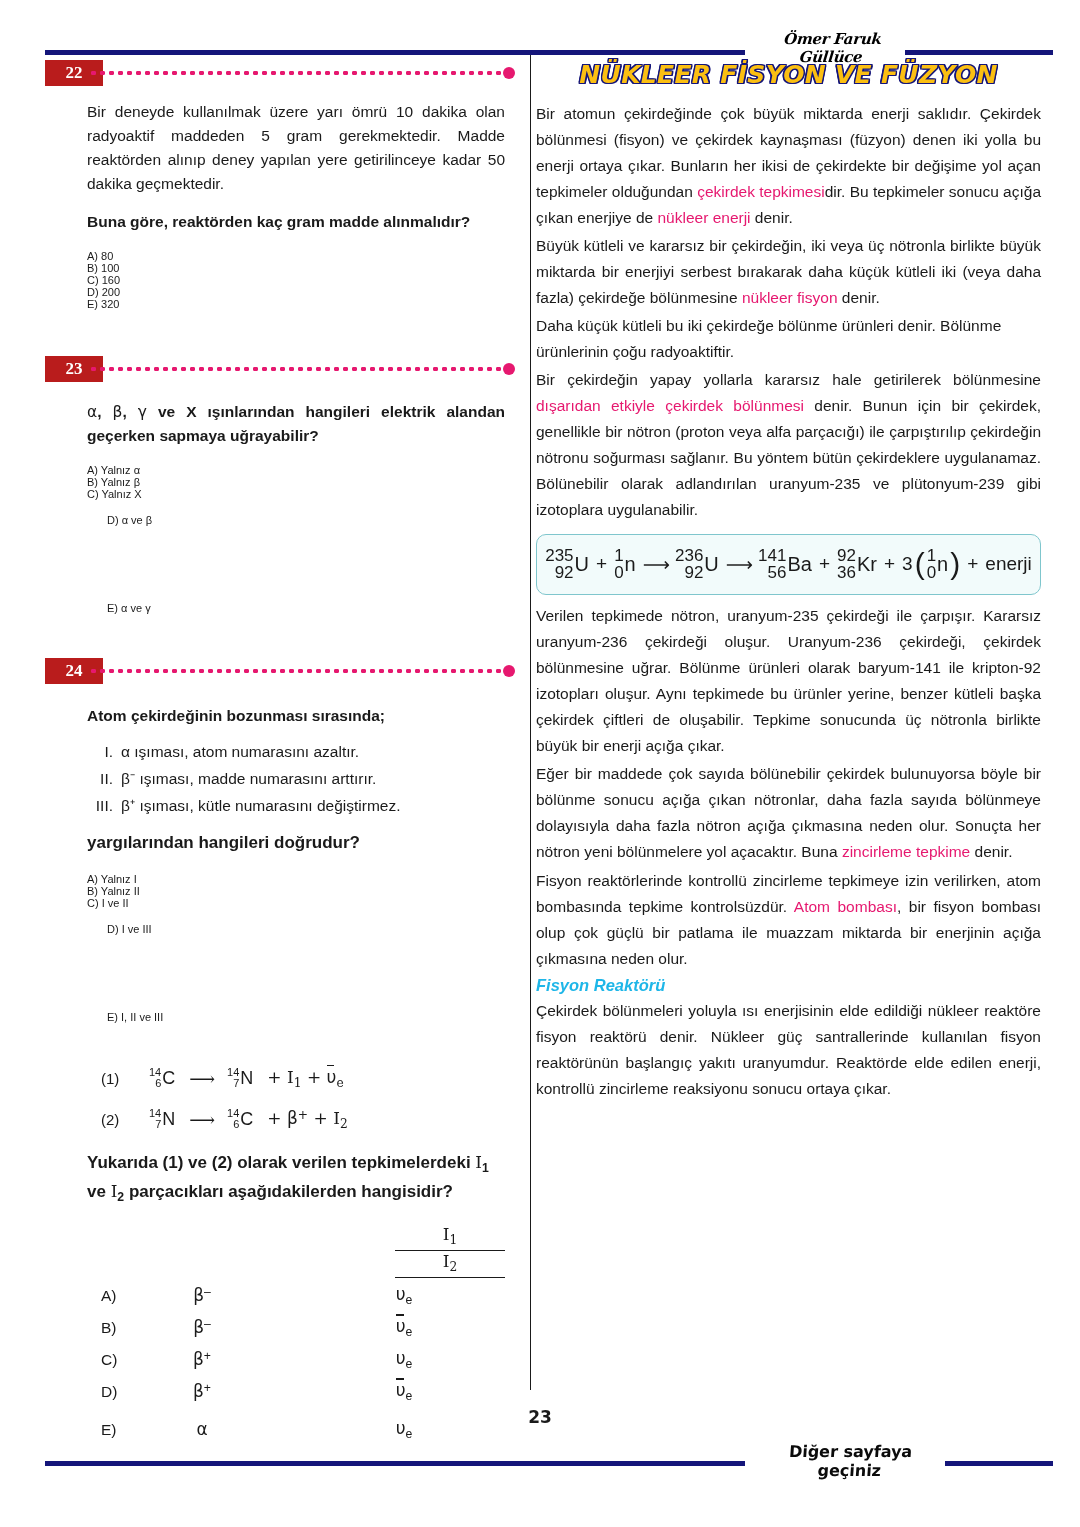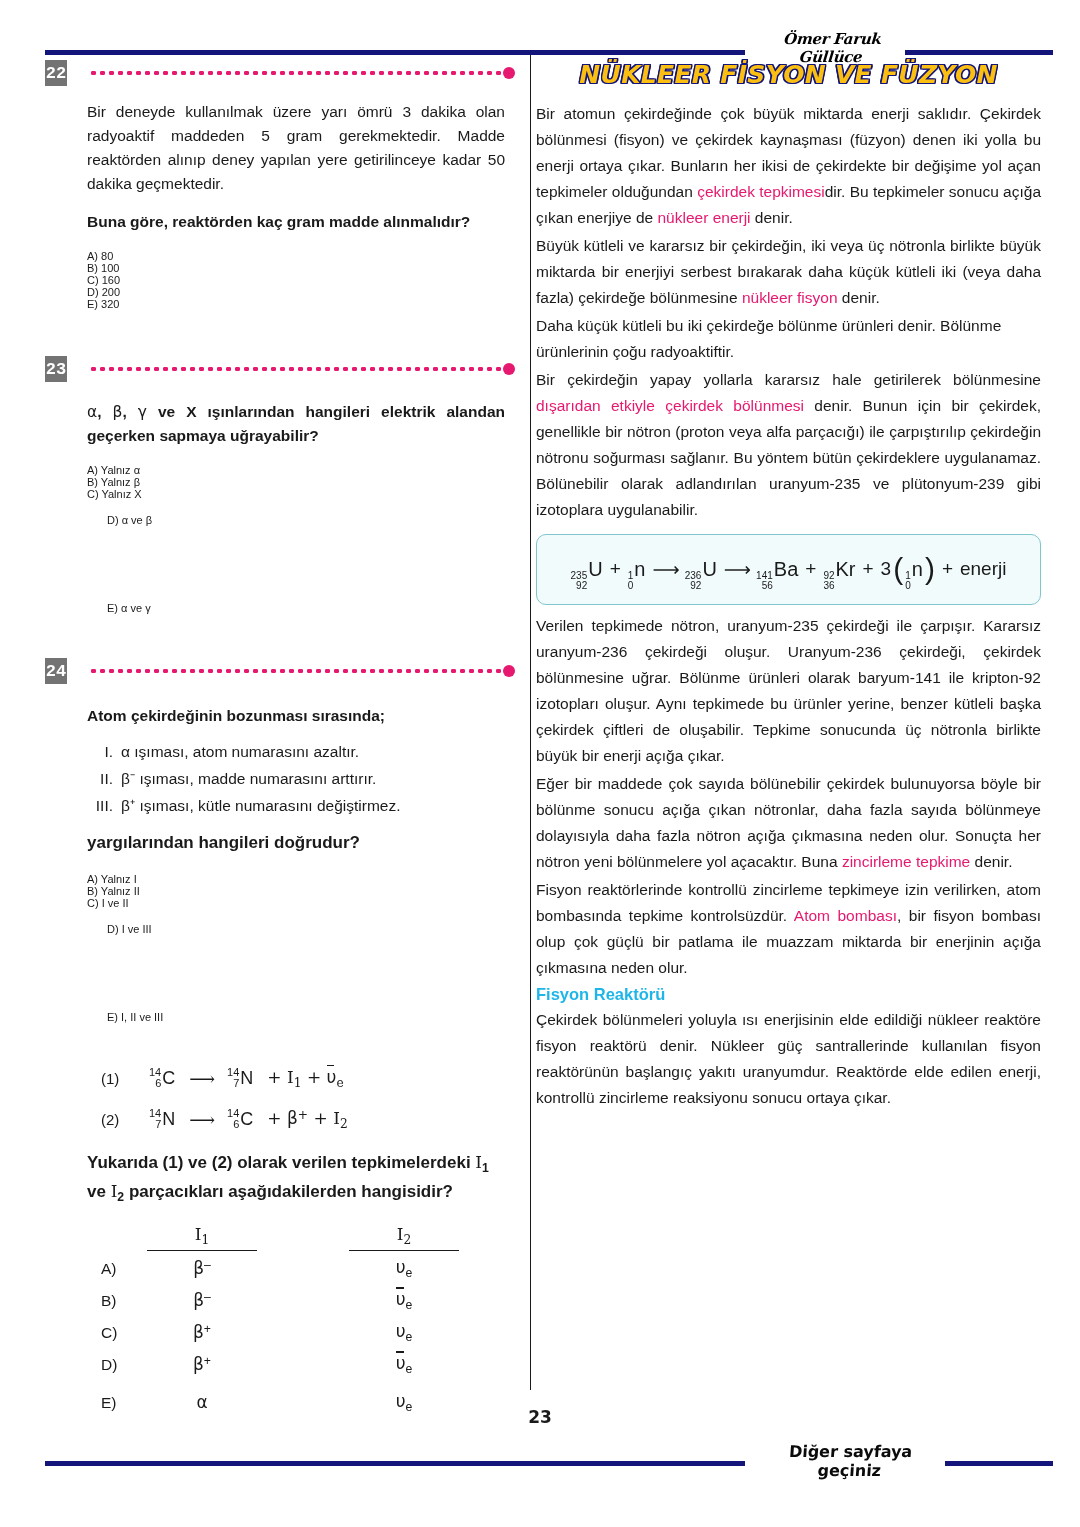--- a/index.html
+++ b/index.html
@@ -42,25 +42,25 @@
   }
 
   
   .col-left  { position:absolute; left:45px;  top:60px; width:470px; }
   .col-right { position:absolute; left:536px; top:60px; width:505px; }
 
   
   .q-head { position:relative; height:30px; margin-bottom:4px; }
   .q-badge {
     position:absolute; left:0; top:0;
-    width:22px; height:26px;
-    background:#737373;
+    width:58px; height:26px;
+    background:#b91c1c;
     color:#fff; font-weight:bold; font-size:17px;
     display:flex; align-items:center; justify-content:center;
-    font-family:Liberation Mono, monospace;
+    font-family:Liberation Serif, serif;
   }
   .q-dots {
     position:absolute; left:44px; top:11px; right:14px; height:4px;
     background-image:radial-gradient(circle, #e6186f 50%, transparent 52%);
     background-size:9px 4px; background-repeat:repeat-x;
   }
   .q-dotend {
     position:absolute; right:0; top:7px;
     width:12px; height:12px; border-radius:50%; background:#e6186f;
   }
@@ -111,21 +111,21 @@
   .ital { font-family:"DejaVu Serif", serif; font-style:normal; }
   .ovl { position:relative; display:inline-block; }
   .ovl::before {
     content:""; position:absolute; left:0; right:2px; top:-2px;
     height:1.4px; background:#1a1a1a;
   }
 
   
   .ans-table { margin:14px 0 0 0; padding-left:14px; font-size:15.5px; }
   .ans-head {
-    display:flex; align-items:flex-end; margin-bottom:2px;
+    display:flex; align-items:flex-end; margin-bottom:2px;flex-direction:column;
   }
   .ans-head .cL { width:46px; }
   .ans-head .cI1, .ans-head .cI2 {
     width:110px; text-align:center;
     font-family:"DejaVu Serif", serif; font-size:17px;
   }
   .ans-head .gap { width:92px; }
   .hdr-underline {
     border-bottom:1.6px solid #1a1a1a;
     padding-bottom:3px;
@@ -157,34 +157,35 @@
     margin:0 0 2px 0;
   }
   .p.nojust { text-align:left; }
   .h-pink {
     color:#e6186f; font-weight:bold; font-size:17.5px;
     margin:6px 0 3px 0; line-height:1.35;
   }
   .h-cyan {
     color:#1eb6e8; font-weight:bold; font-size:16.5px;
     margin:4px 0 3px 0;
+    font-style:italic;
   }
   .kw { color:#e6186f; }
 
   
   .eq-box {
     border:1.6px solid #7fc6cd; border-radius:10px;
     background:#f2fbfb;
     padding:12px 10px 12px 10px;
     margin:10px 0 8px 0;
     display:flex; justify-content:center; align-items:center;
     font-family:"Liberation Sans", sans-serif;
   }
   .eqb-inner { display:flex; align-items:center; font-size:19px; gap:2px; }
-  .eqb-inner .nuc .am { font-size:10px;margin-top:24px; }
+  .eqb-inner .nuc .am { font-size:17px; }
   .eqb-inner .nuc .sym { font-size:20px; }
   .op { margin:0 5px; font-size:19px; }
   .bigparen { font-size:30px; font-weight:300; line-height:0.8; }
 
   
   .page-num {
     position:absolute; left:0; right:0; top:1407px;
     text-align:center; font-size:17px; font-weight:bold;
     font-family:"DejaVu Sans", sans-serif;
   }
@@ -217,21 +218,21 @@
 
   <div class="col-left">
 
     <div>
       <div class="q-head">
         <div class="q-badge">22</div>
         <div class="q-dots"></div>
         <div class="q-dotend"></div>
       </div>
       <div class="q-body">
-        <p class="q-text">Bir deneyde kullanılmak üzere yarı ömrü 3 dakika olan radyoaktif maddeden 5 gram gerekmektedir. Madde reaktörden alınıp deney yapılan yere getirilinceye kadar 50 dakika geçmektedir.</p>
+        <p class="q-text">Bir deneyde kullanılmak üzere yarı ömrü 10 dakika olan radyoaktif maddeden 5 gram gerekmektedir. Madde reaktörden alınıp deney yapılan yere getirilinceye kadar 50 dakika geçmektedir.</p>
         <p class="q-text bold">Buna göre, reaktörden kaç gram madde alınmalıdır?</p>
         <div class="opts-row opts-5">
           <span class="opt">A) 80</span>
           <span class="opt">B) 100</span>
           <span class="opt">C) 160</span>
           <span class="opt">D) 200</span>
           <span class="opt">E) 320</span>
         </div>
       </div>
     </div>

